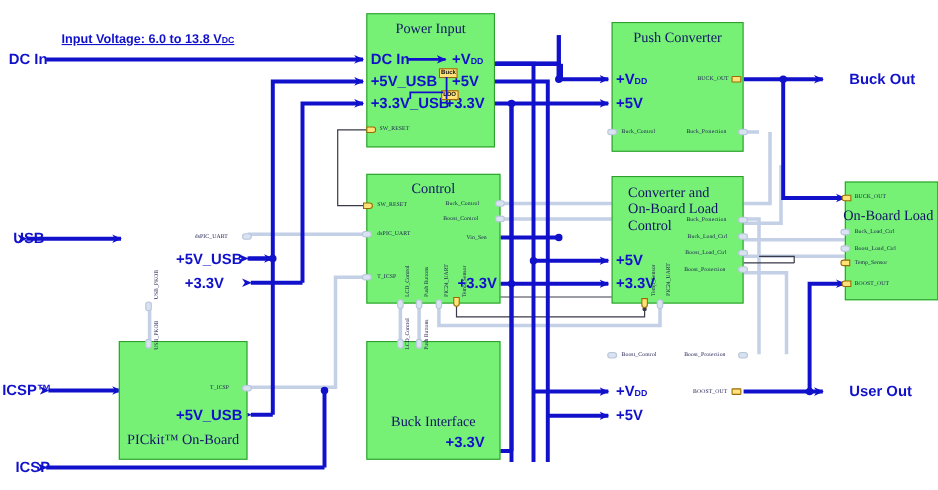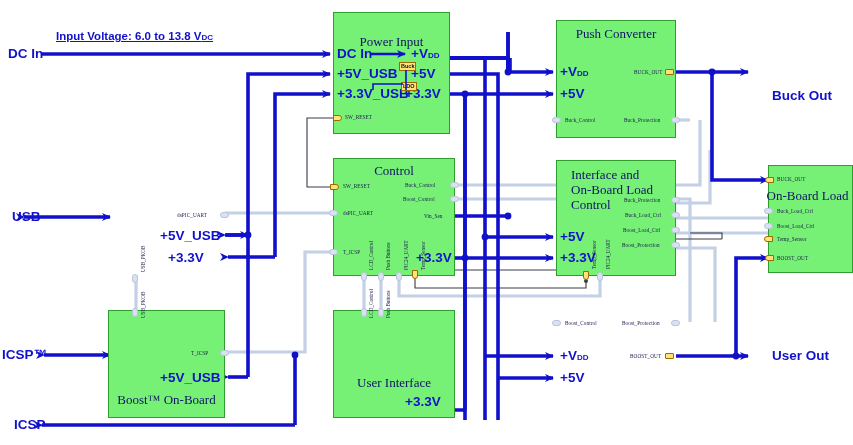--- a/index.html
+++ b/index.html
@@ -155,25 +155,25 @@
       <circle cx="586" cy="281" r="2"></circle>
     </g>
   </svg>
 
   <div class="note und" style="left:56px;top:30px;"><span>Input Voltage: 6.0 to 13.8 V</span><span class="small-cap">DC</span></div>
 
   <div class="edge" style="left:8px;top:46px;">DC In</div>
   <div class="edge" style="left:12px;top:209px;text-align:center;">USB</div>
   <div class="edge" style="left:2px;top:347px;">ICSP™</div>
   <div class="edge" style="left:14px;top:417px;">ICSP</div>
-  <div class="edge" style="left:772px;top:64px;margin-top:24px;">Buck Out</div>
+  <div class="edge" style="left:772px;top:64px;">Buck Out</div>
   <div class="edge" style="left:772px;top:348px;">User Out</div>
 
   <div class="blk" style="left:333px;top:12px;width:117px;height:122px;">
-    <div class="blk-title" style="top:21px;">Power Input</div>
+    <div class="blk-title" style="top:5px;">Power Input</div>
   </div>
   <div class="rail" style="left:337px;top:46px;">DC In</div>
   <div class="rail" style="left:337px;top:66px;">+5V_USB</div>
   <div class="rail" style="left:337px;top:86px;">+3.3V_USB</div>
   <div class="rail" style="left:411px;top:46px;"><span>+V</span><span class="small-cap">DD</span></div>
   <div class="rail" style="left:411px;top:66px;">+5V</div>
   <div class="rail" style="left:405px;top:86px;">+3.3V</div>
   <div class="tag" style="left:399px;top:62px;">Buck</div>
   <div class="tag" style="left:401px;top:82px;">LDO</div>
   <div class="pad-o rr" style="left:333px;top:115px;"></div>
@@ -214,51 +214,51 @@
   <div class="sigv" style="left:420px;top:270px;">Temp_Sensor</div>
 
   <div class="pad-g" style="left:220px;top:212px;"></div>
   <div class="sig" style="left:177px;top:212px;">dsPIC_UART</div>
   <div class="pad-g vert" style="left:132px;top:274px;"></div>
   <div class="sigv" style="left:140px;top:272px;">USB_PKOB</div>
   <div class="rail" style="left:160px;top:228px;">+5V_USB</div>
   <div class="rail" style="left:168px;top:250px;">+3.3V</div>
 
   <div class="blk" style="left:108px;top:310px;width:117px;height:108px;">
-    <div class="blk-title" style="top:81px;">Boost™ On-Board</div>
+    <div class="blk-title" style="top:81px;">PICkit™ On-Board</div>
   </div>
   <div class="pad-g vert" style="left:132px;top:308px;"></div>
   <div class="sigv" style="left:140px;top:318px;">USB_PKOB</div>
   <div class="pad-g" style="left:220px;top:350px;"></div>
   <div class="sig" style="left:191px;top:350px;">T_ICSP</div>
   <div class="rail" style="left:160px;top:370px;">+5V_USB</div>
 
   <div class="blk" style="left:333px;top:310px;width:122px;height:108px;">
-    <div class="blk-title" style="top:64px;">User Interface</div>
+    <div class="blk-title" style="top:64px;">Buck Interface</div>
   </div>
   <div class="pad-g vert" style="left:361px;top:308px;"></div>
   <div class="sigv" style="left:368px;top:318px;">LCD_Control</div>
   <div class="pad-g vert" style="left:378px;top:308px;"></div>
   <div class="sigv" style="left:385px;top:318px;">Push Buttons</div>
   <div class="rail" style="left:405px;top:394px;">+3.3V</div>
 
   <div class="blk" style="left:556px;top:20px;width:120px;height:118px;">
     <div class="blk-title" style="top:5px;">Push Converter</div>
   </div>
   <div class="rail" style="left:560px;top:64px;"><span>+V</span><span class="small-cap">DD</span></div>
   <div class="rail" style="left:560px;top:86px;">+5V</div>
   <div class="pad-o" style="left:665px;top:69px;"></div>
   <div class="sig" style="left:634px;top:69px;">BUCK_OUT</div>
   <div class="pad-g" style="left:671px;top:117px;"></div>
   <div class="sig" style="left:624px;top:117px;">Buck_Protection</div>
   <div class="pad-g" style="left:552px;top:117px;"></div>
   <div class="sig" style="left:565px;top:117px;">Buck_Control</div>
 
   <div class="blk" style="left:556px;top:160px;width:120px;height:116px;">
-    <div class="blk-title" style="top:6px;text-align:left;padding-left:14px;">Interface and</div>
+    <div class="blk-title" style="top:6px;text-align:left;padding-left:14px;">Converter and</div>
     <div class="blk-title" style="top:21px;text-align:left;padding-left:14px;">On-Board Load</div>
     <div class="blk-title" style="top:36px;text-align:left;padding-left:14px;">Control</div>
   </div>
   <div class="rail" style="left:560px;top:229px;">+5V</div>
   <div class="rail" style="left:560px;top:250px;">+3.3V</div>
   <div class="pad-g" style="left:671px;top:197px;"></div>
   <div class="sig" style="left:624px;top:197px;">Buck_Protection</div>
   <div class="pad-g" style="left:671px;top:212px;"></div>
   <div class="sig" style="left:625px;top:212px;">Buck_Load_Ctrl</div>
   <div class="pad-g" style="left:671px;top:227px;"></div>

